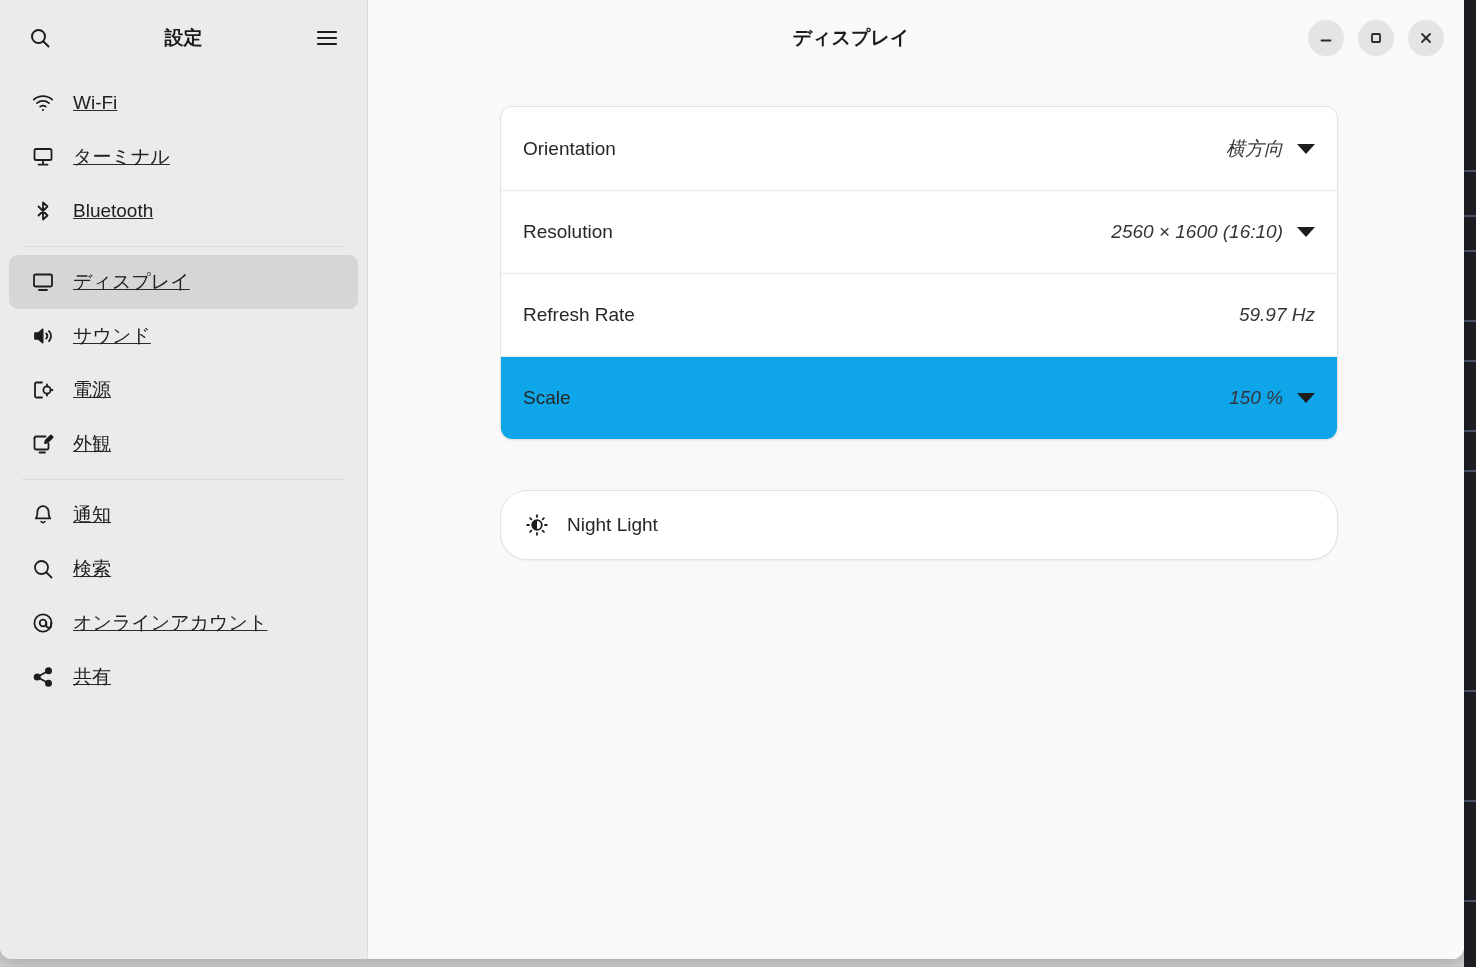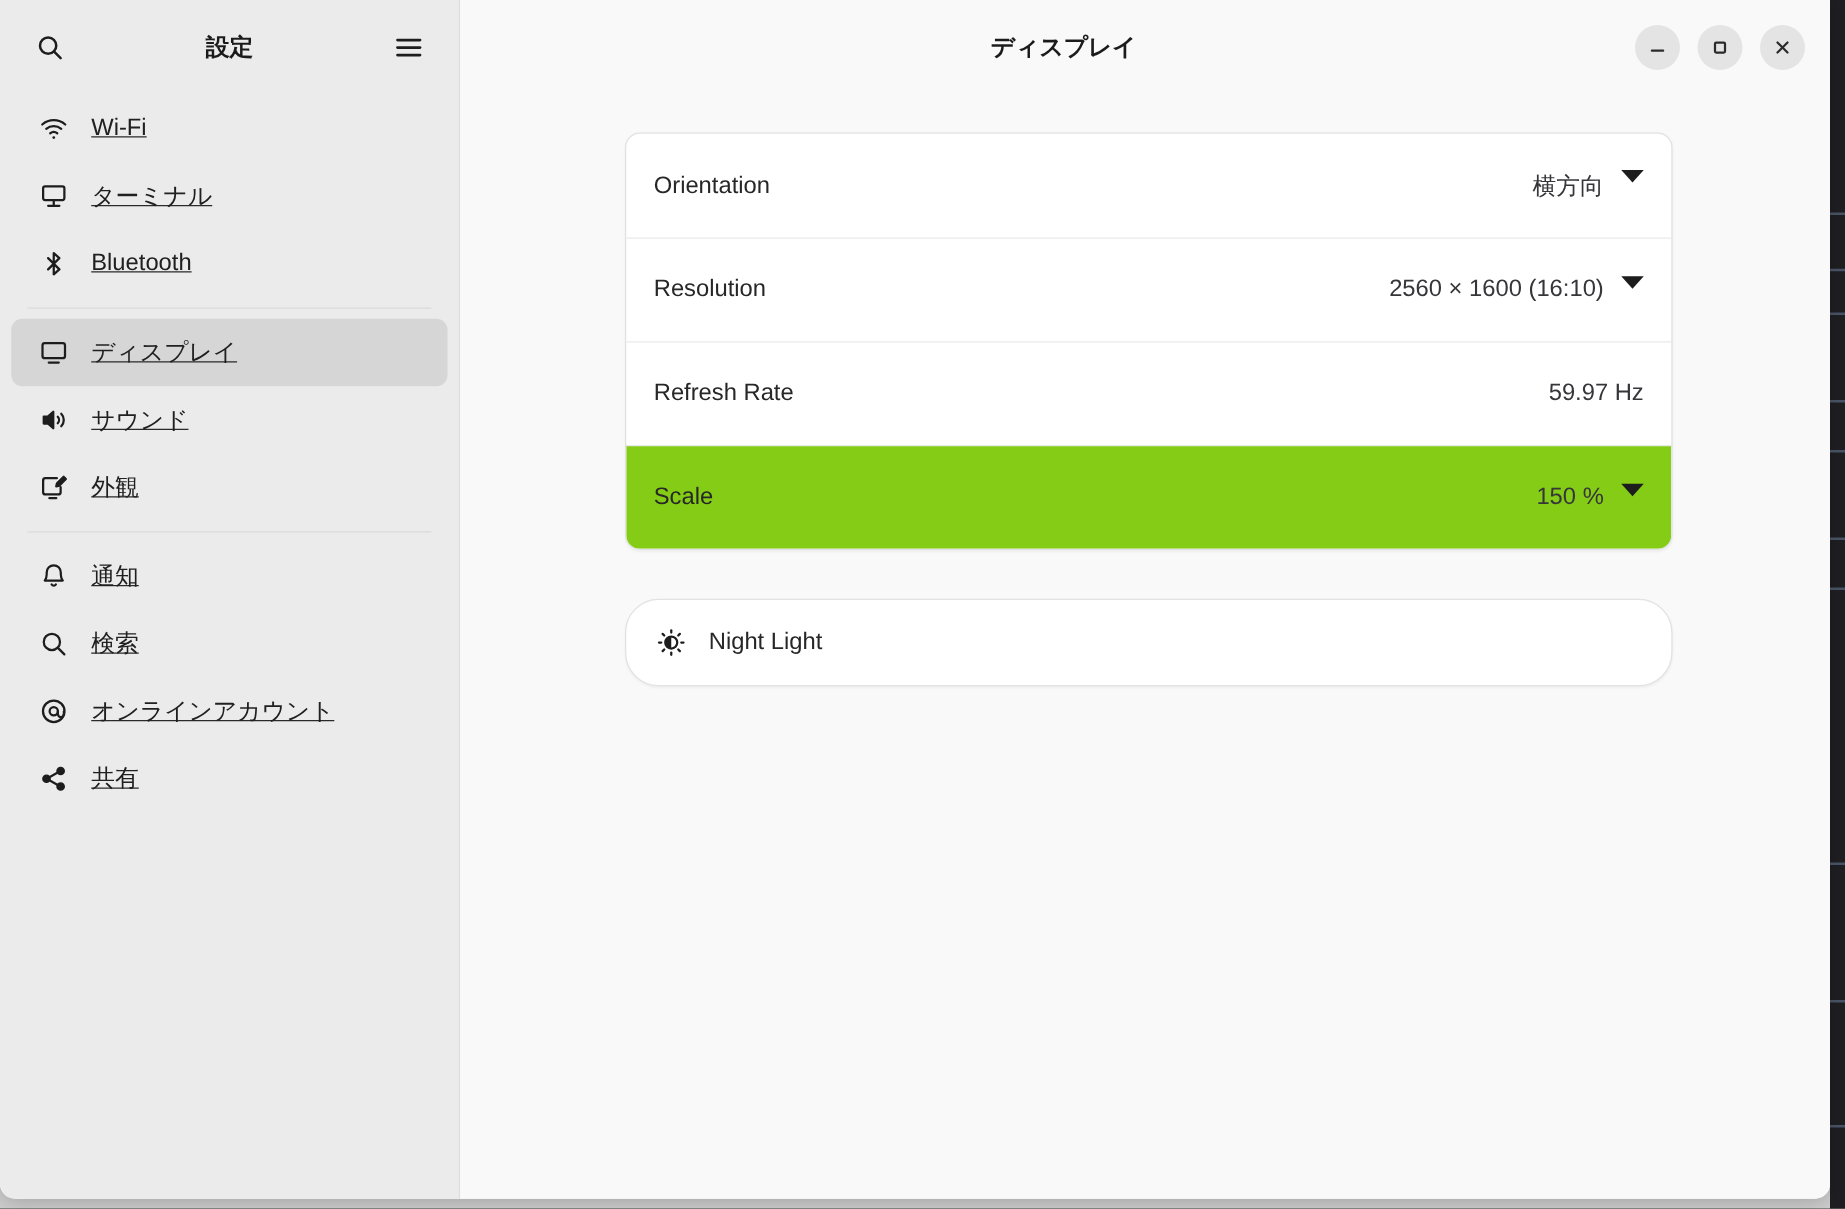--- a/index.html
+++ b/index.html
@@ -171,43 +171,44 @@
     padding: 30px 126px 0 132px;
   }
 
   .card {
     background: #ffffff;
     border-radius: 12px;
     border: 1px solid #e2e2e2;
     box-shadow: 0 1px 2px rgba(0,0,0,0.05);
     overflow: hidden;
   }
-  .card + .card { margin-top: 39px; border-radius: 27px; }
+  .card + .card { margin-top: 50px; border-radius: 27px; }
 
   .row {
     height: 83px;
     display: flex;
     align-items: center;
     padding: 0 22px;
     cursor: pointer;
     position: relative;
   }
   .row + .row { border-top: 1px solid #eaeaea; }
-  .row.active { background: #84cc16; }
+  .row.active { background: #0ea5e9; }
   .row .rlabel {
     font-size: 19px;
     color: #272727;
   }
   .row .rvalue {
     margin-left: auto;
     font-size: 19px;
     color: #36363a;
     display: flex;
-    align-items: flex-start;
+    align-items: center;
     gap: 14px;
+    font-style: italic;
   }
   .caret {
     width: 0; height: 0;
     border-left: 9px solid transparent;
     border-right: 9px solid transparent;
     border-top: 10px solid #1d1d1d;
   }
 
   .nl-row {
     height: 68px;
@@ -304,20 +305,32 @@
           </div>
           <div class="sb-item">
             <span class="sb-icon">
               <svg width="24" height="24" viewBox="0 0 24 24" fill="none" stroke="#1d1d1d" stroke-width="1.8" stroke-linecap="round" stroke-linejoin="round">
                 <path d="M4 9.2h3.3L11.6 5.4v13.2L7.3 14.8H4z" fill="#1d1d1d" stroke="#1d1d1d"></path>
                 <path d="M15.2 9.4a3.8 3.8 0 0 1 0 5.2"></path>
                 <path d="M18 7a7.2 7.2 0 0 1 0 10"></path>
               </svg>
             </span>
             <span class="lbl">サウンド</span>
+          </div>
+          <div class="sb-item">
+            <span class="sb-icon">
+              <svg width="24" height="24" viewBox="0 0 24 24" fill="none" stroke="#1d1d1d" stroke-width="1.8" stroke-linecap="round" stroke-linejoin="round">
+                <path d="M11 4.5H5.4A1.4 1.4 0 0 0 4 5.9v12.2a1.4 1.4 0 0 0 1.4 1.4H11"></path>
+                <circle cx="16" cy="12" r="3.6"></circle>
+                <line x1="19.6" y1="12" x2="21.5" y2="12"></line>
+                <line x1="16" y1="8.4" x2="16" y2="6.4"></line>
+                <line x1="16" y1="15.6" x2="16" y2="17.6"></line>
+              </svg>
+            </span>
+            <span class="lbl">電源</span>
           </div>
           <div class="sb-item">
             <span class="sb-icon">
               <svg width="24" height="24" viewBox="0 0 24 24" fill="none" stroke="#1d1d1d" stroke-width="1.8" stroke-linecap="round" stroke-linejoin="round">
                 <path d="M3.5 6.3A1.8 1.8 0 0 1 5.3 4.5h9.2"></path>
                 <path d="M3.5 6.3v9.4a1.8 1.8 0 0 0 1.8 1.8h10.4a1.8 1.8 0 0 0 1.8-1.8v-4"></path>
                 <line x1="8.5" y1="20.5" x2="14" y2="20.5"></line>
                 <path d="M19.9 3.4 14.6 8.7l-.6 2.4 2.4-.6 5.3-5.3z" fill="#1d1d1d" stroke="#1d1d1d"></path>
               </svg>
             </span>

